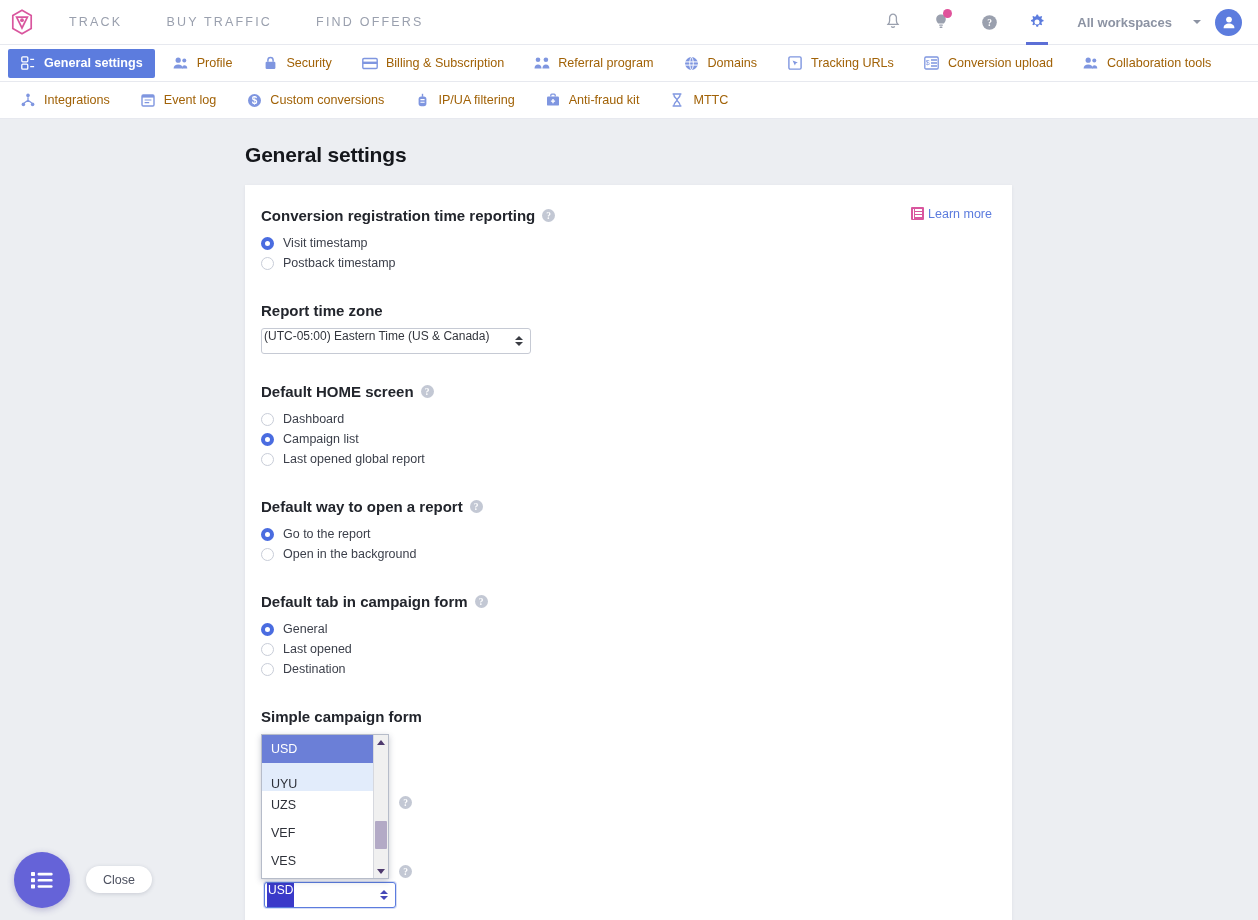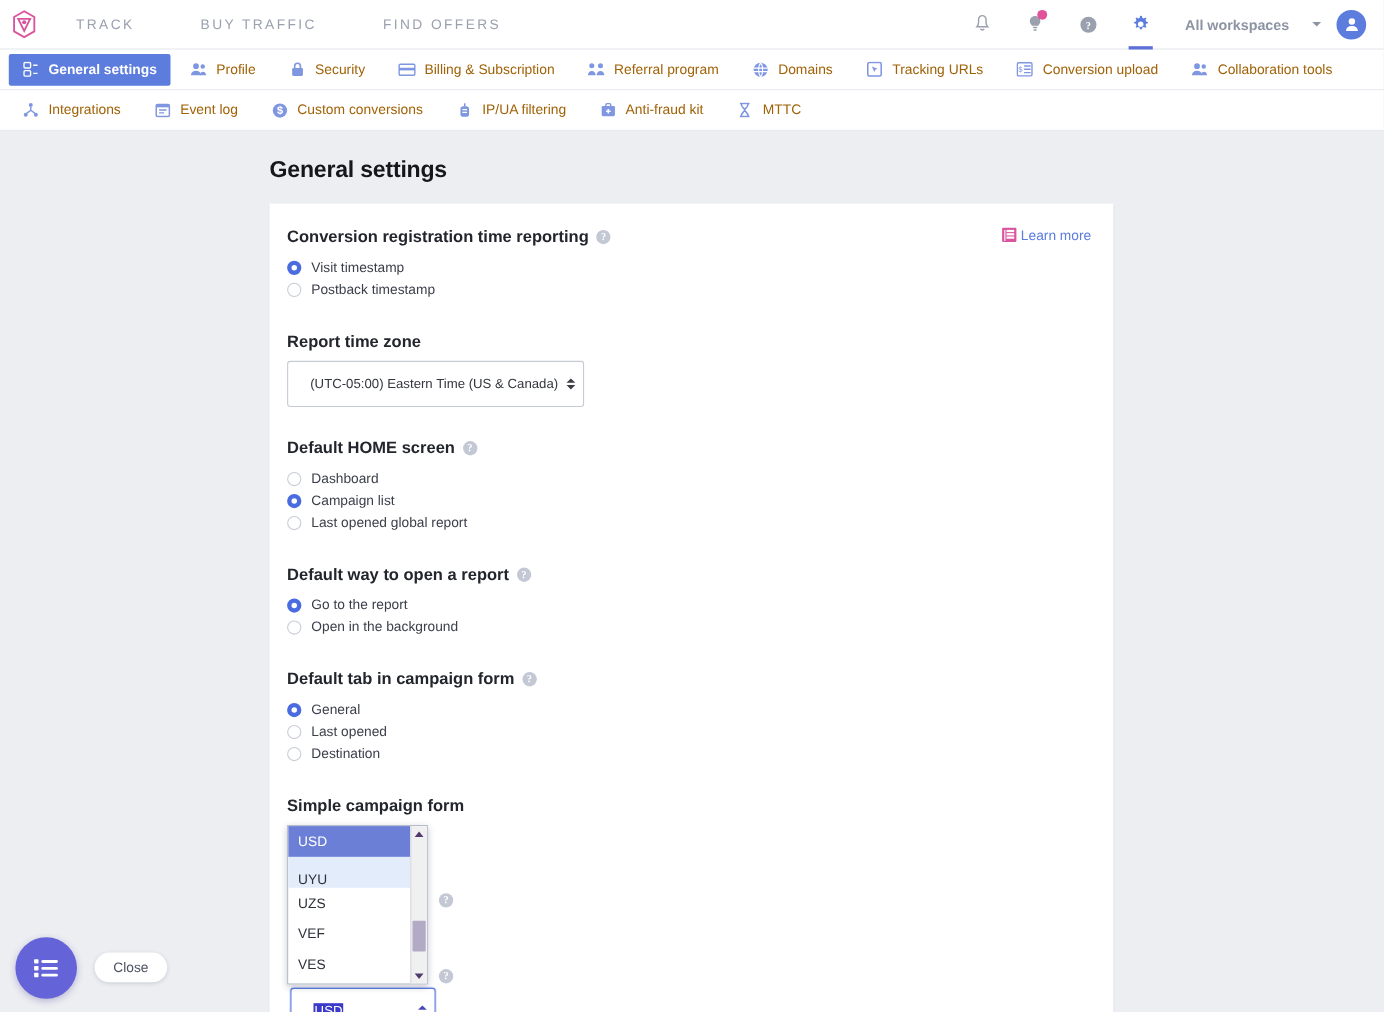--- a/index.html
+++ b/index.html
@@ -12,21 +12,21 @@
   body { position: relative; }
 
   
   .topbar {
     height: 45px; background: #ffffff;
     display: flex; align-items: center;
     border-bottom: 1px solid #e7e9ef;
     position: relative; z-index: 30;
   }
   .logo-wrap { width: 34px; display: flex; justify-content: center; align-items: center; margin-left: 5px; }
-  .brand-links { display: flex; align-items: flex-start; gap: 16px; margin-left: 8px; }
+  .brand-links { display: flex; align-items: flex-start; gap: 0px; margin-left: 8px; }
   .brand-link {
     font-size: 12.5px; letter-spacing: 2.2px; color: #9aa0ae;
     padding: 0 22px; text-decoration: none; white-space: nowrap;
   }
   .topbar-spacer { flex: 1; }
   .top-icons { display: flex; align-items: center; gap: 0px; }
   .top-icon {
     width: 48px; height: 45px; display: flex; align-items: center; justify-content: center;
     position: relative; cursor: pointer;
   }
@@ -117,22 +117,22 @@
     display: flex; align-items: center; gap: 9px; height: 20px; cursor: pointer;
   }
   .radio {
     width: 13px; height: 13px; border-radius: 50%; border: 1.5px solid #c8cdd8;
     background: #fff; flex: none; position: relative;
   }
   .radio.on { border: 4px solid #4a6ce0; background: #fff; }
   .radio-label { font-size: 12.5px; color: #3b3f4a; }
 
   .select-box {
-    height: 42px; border: 1px solid #c6cad4; border-radius: 3px; background: #fff;
-    display: flex; align-items: center; padding: 0 20px;
+    height: 26px; border: 1px solid #c6cad4; border-radius: 3px; background: #fff;
+    display: flex; padding: 0 2px;
     font-size: 12px; color: #33363d; position: relative; cursor: pointer;
   }
   .select-box .spin {
     position: absolute; right: 7px; top: 50%; transform: translateY(-50%);
     display: flex; flex-direction: column; gap: 2px;
   }
   .spin i { width: 0; height: 0; border-left: 4px solid transparent; border-right: 4px solid transparent; display: block; }
   .spin i.up { border-bottom: 4px solid #3a3d44; }
   .spin i.dn { border-top: 4px solid #3a3d44; }
 

